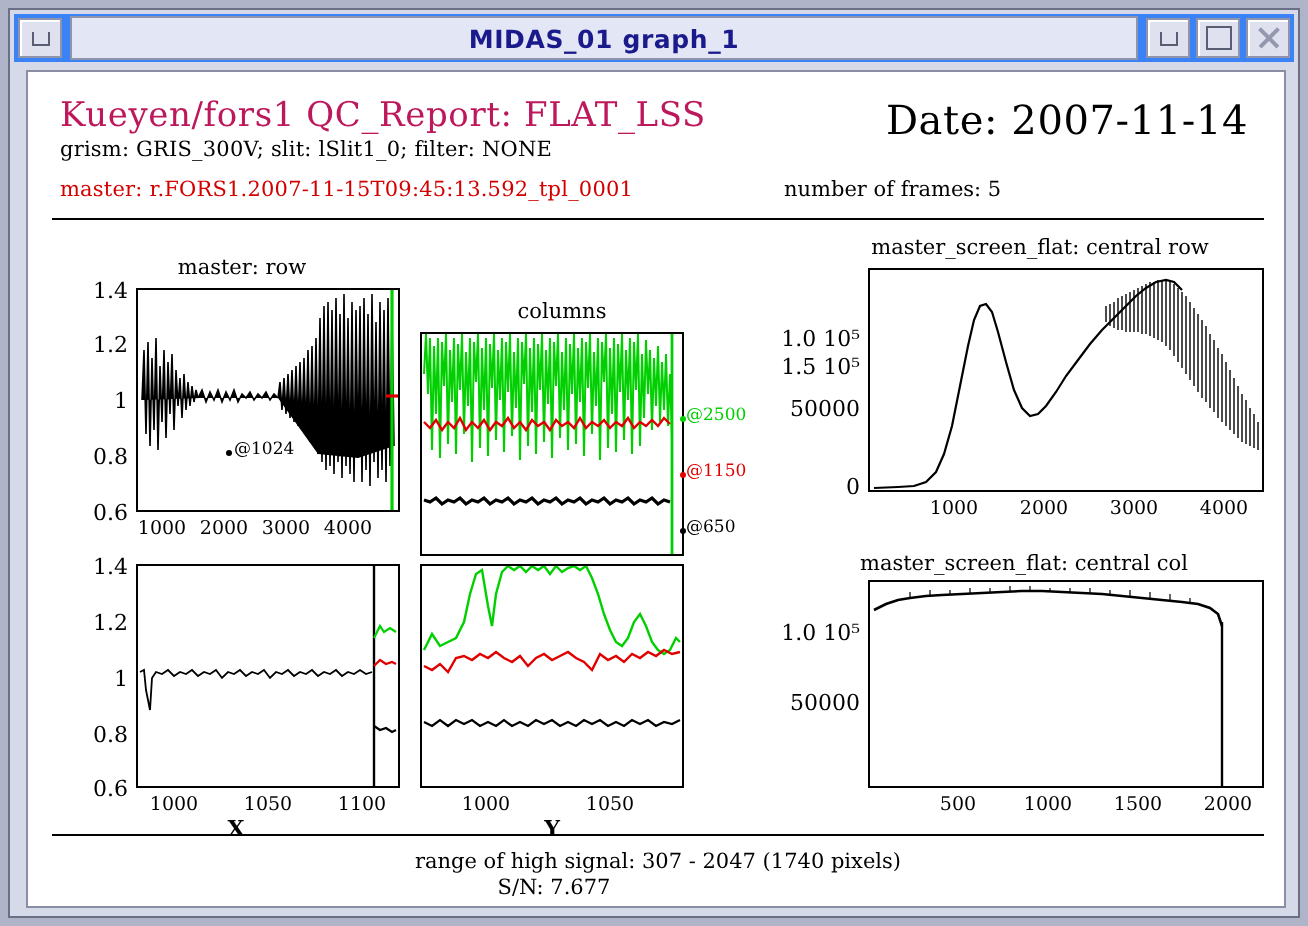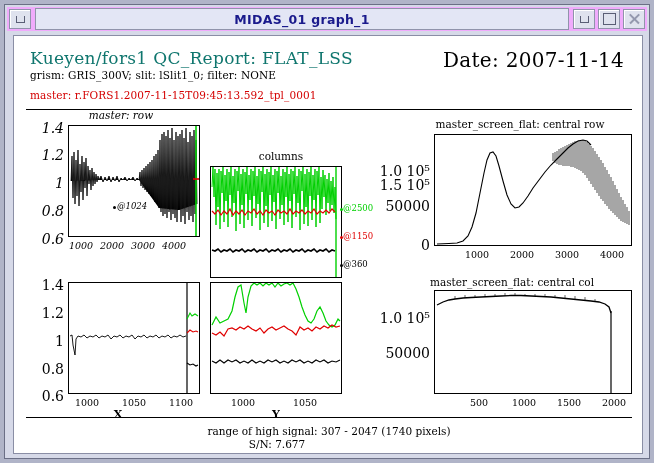--- a/index.html
+++ b/index.html
@@ -3,59 +3,59 @@
 <meta charset="utf-8">
 <style>
   html,body{margin:0;padding:0;background:#b0b4c8;}
   body{width:654px;height:463px;overflow:hidden;font-family:"DejaVu Serif",serif;}
 
   .window{position:absolute;left:4px;top:4px;width:646px;height:455px;
           background:#d6d9e8;border:1px solid #6b6f86;box-sizing:border-box;}
 
   
   .titlebar{position:relative;height:24px;margin:2px;display:flex;align-items:center;
-            background:#f0abfc;}
+            background:#3b82f6;}
   .tb-btn{width:20px;height:18px;border:1px solid #9094ab;background:#dfe2ee;
           box-shadow:inset 1px 1px 0 #ffffff;display:flex;align-items:center;justify-content:center;}
   .tb-left{margin-left:2px;}
   .tb-title{flex:1;height:20px;margin:0 4px;background:#e3e6f5;border:1px solid #9094ab;
             display:flex;align-items:center;justify-content:center;}
   .tb-title span{font-family:"DejaVu Sans",sans-serif;font-weight:bold;font-size:12.5px;
                  color:#1a1a8c;letter-spacing:.3px;}
   .tb-right{display:flex;gap:3px;margin-right:2px;}
   .gl-min{width:7px;height:6px;border:1px solid #5a5e75;border-top:none;}
   .gl-max{width:11px;height:10px;border:1.5px solid #5a5e75;}
   .gl-close{position:relative;width:12px;height:12px;}
   .gl-close:before,.gl-close:after{content:"";position:absolute;left:0;top:5px;width:13px;height:1.6px;
           background:#9498ae;}
   .gl-close:before{transform:rotate(45deg);}
   .gl-close:after{transform:rotate(-45deg);}
 
   
   .canvas{position:absolute;left:8px;top:30px;width:630px;height:419px;background:#ffffff;
           border:1px solid #8a8ea5;box-sizing:border-box;overflow:hidden;}
 
-  .hdr-main{position:absolute;left:16px;top:12px;font-size:17px;color:#0f766e;letter-spacing:.3px;}
+  .hdr-main{position:absolute;left:16px;top:12px;font-size:17px;color:#be185d;letter-spacing:.3px;}
   .hdr-date{position:absolute;right:18px;top:12px;font-size:20px;color:#000;letter-spacing:.3px;}
   .hdr-sub{position:absolute;left:16px;top:33px;font-size:10.5px;color:#000;letter-spacing:.1px;}
   .hdr-master{position:absolute;left:16px;top:53px;font-size:10.5px;color:#d40000;letter-spacing:.1px;}
   .hdr-frames{position:absolute;left:378px;top:53px;font-size:10.5px;color:#000;}
   .rule{position:absolute;background:#000;height:1px;}
   .rule-top{left:12px;top:73px;width:606px;}
   .rule-bot{left:12px;top:381px;width:606px;}
 
   .foot1{position:absolute;left:0;top:389px;width:630px;text-align:center;font-size:10.5px;}
   .foot2{position:absolute;left:0;top:402px;width:630px;text-align:center;font-size:10.5px;}
   .foot2 span{display:inline-block;margin-left:-104px;text-align:right;}
 
   
   .panel{position:absolute;}
   .ptitle{position:absolute;font-size:10.5px;color:#000;white-space:nowrap;text-align:center;}
   .frame{position:absolute;border:1px solid #000;box-sizing:border-box;background:#fff;}
-  .ylab{position:absolute;font-size:14px;color:#000;text-align:right;white-space:nowrap;}
+  .ylab{position:absolute;font-size:11px;color:#000;text-align:right;white-space:nowrap;}
   .xlab{position:absolute;font-size:9.5px;color:#000;text-align:center;white-space:nowrap;}
   .axname{position:absolute;font-size:11px;font-weight:bold;text-align:center;width:100%;}
   .pt-ann{position:absolute;font-size:8.5px;white-space:nowrap;}
   .dot{position:absolute;width:3px;height:3px;border-radius:50%;}
   svg{display:block;}
 </style>
 </head>
 <body>
 
 <div class="window">
@@ -79,28 +79,29 @@
       </div>
     </div>
   </div>
 
   <div class="canvas">
 
     <div class="hdr-main">Kueyen/fors1 QC_Report: FLAT_LSS</div>
     <div class="hdr-date">Date: 2007-11-14</div>
     <div class="hdr-sub">grism: GRIS_300V; slit: lSlit1_0; filter: NONE</div>
     <div class="hdr-master">master: r.FORS1.2007-11-15T09:45:13.592_tpl_0001</div>
+    <div class="hdr-frames">number of frames: 5</div>
 
     <div class="rule rule-top"></div>
     <div class="rule rule-bot"></div>
 
     <div class="foot1">range of high signal: 307 - 2047 (1740 pixels)</div>
     <div class="foot2"><span>S/N: 7.677</span></div>
 
-    <div class="panel" style="left:14px;top:73px;width:180px;height:160px;font-style:italic;">
+    <div class="panel" style="left:14px;top:92px;width:180px;height:160px;">
       <div class="ptitle" style="left:38px;top:0;width:110px;">master: row</div>
       <div class="frame" style="left:40px;top:16px;width:132px;height:112px;">
         <svg width="130" height="110" viewBox="0 0 130 110">
 
           <g stroke="#000" stroke-width="0.8">
 
             <path d="M2 55 L3 30 L4 72 L5 26 L6 78 L7 34 L8 70 L9 24 L10 80 L11 38 L12 66 L13 30 L14 74 L15 36 L16 62 L17 32 L18 70 L19 40 L20 58 L21 44 L22 64 L23 42 L24 60 L25 46 L26 58 L27 48 L28 56 L29 50 L30 54"></path>
             <path d="M30 54 L32 50 L34 56 L36 51 L38 55 L40 50 L42 56 L44 51 L46 55 L48 50 L50 56 L52 52 L54 54 L56 51 L58 55 L60 52 L62 54 L64 51 L66 55 L68 52 L70 54"></path>
             <path d="M70 54 L71 46 L72 60 L73 44 L74 62 L75 42 L76 64 L77 40 L78 66 L79 38 L80 68 L81 36 L82 70 L83 34 L84 72 L85 30 L86 76 L87 28 L88 78 L89 24 L90 82"></path>
             <path d="M90 82 L91 14 L92 86 L93 8 L94 90 L95 6 L96 88 L97 10 L98 92 L99 4 L100 86 L101 12 L102 94 L103 2 L104 88 L105 14 L106 92 L107 6 L108 96 L109 10 L110 84"></path>
@@ -155,21 +156,21 @@
       <div class="xlab" style="left:9px;top:131px;width:28px;">500</div>
       <div class="xlab" style="left:39px;top:131px;width:28px;">1000</div>
       <div class="xlab" style="left:69px;top:131px;width:28px;">1500</div>
       <div class="xlab" style="left:99px;top:131px;width:28px;">2000</div>
 
       <div class="dot" style="left:130px;top:58px;background:#00d000;"></div>
       <div class="pt-ann" style="left:133px;top:53px;color:#00d000;">@2500</div>
       <div class="dot" style="left:130px;top:86px;background:#e00000;"></div>
       <div class="pt-ann" style="left:133px;top:81px;color:#e00000;">@1150</div>
       <div class="dot" style="left:130px;top:114px;background:#000;"></div>
-      <div class="pt-ann" style="left:133px;top:109px;color:#000;">@360</div>
+      <div class="pt-ann" style="left:133px;top:109px;color:#000;">@650</div>
     </div>
 
     <div class="panel" style="left:366px;top:82px;width:256px;height:160px;">
       <div class="ptitle" style="left:30px;top:0;width:220px;">master_screen_flat: central row</div>
       <div class="frame" style="left:54px;top:16px;width:198px;height:112px;">
         <svg width="196" height="110" viewBox="0 0 196 110">
           <path fill="none" stroke="#000" stroke-width="1.1" d="M2 109 L14 108.5 L22 108 L28 106 L33 101 L37 92 L41 78 L45 58 L49 38 L52 25 L55 18 L58 17 L61 21 L64 31 L68 46 L72 60 L76 69 L80 73 L84 72 L88 68 L93 61 L98 53 L104 45 L110 37 L116 30 L122 24 L128 18 L133 13 L138 9 L143 6 L148 5 L152 6 L156 10"></path>
 
           <g stroke="#000" stroke-width="0.7">
             <path d="M118 26 L118 18 M120 28 L120 17 M122 29 L122 16 M124 30 L124 14 M126 30 L126 13 M128 31 L128 12 M130 31 L130 11 M132 31 L132 10 M134 31 L134 9 M136 32 L136 8 M138 32 L138 7 M140 33 L140 6 M142 34 L142 6 M144 35 L144 5 M146 36 L146 5 M148 38 L148 5 M150 40 L150 6"></path>

